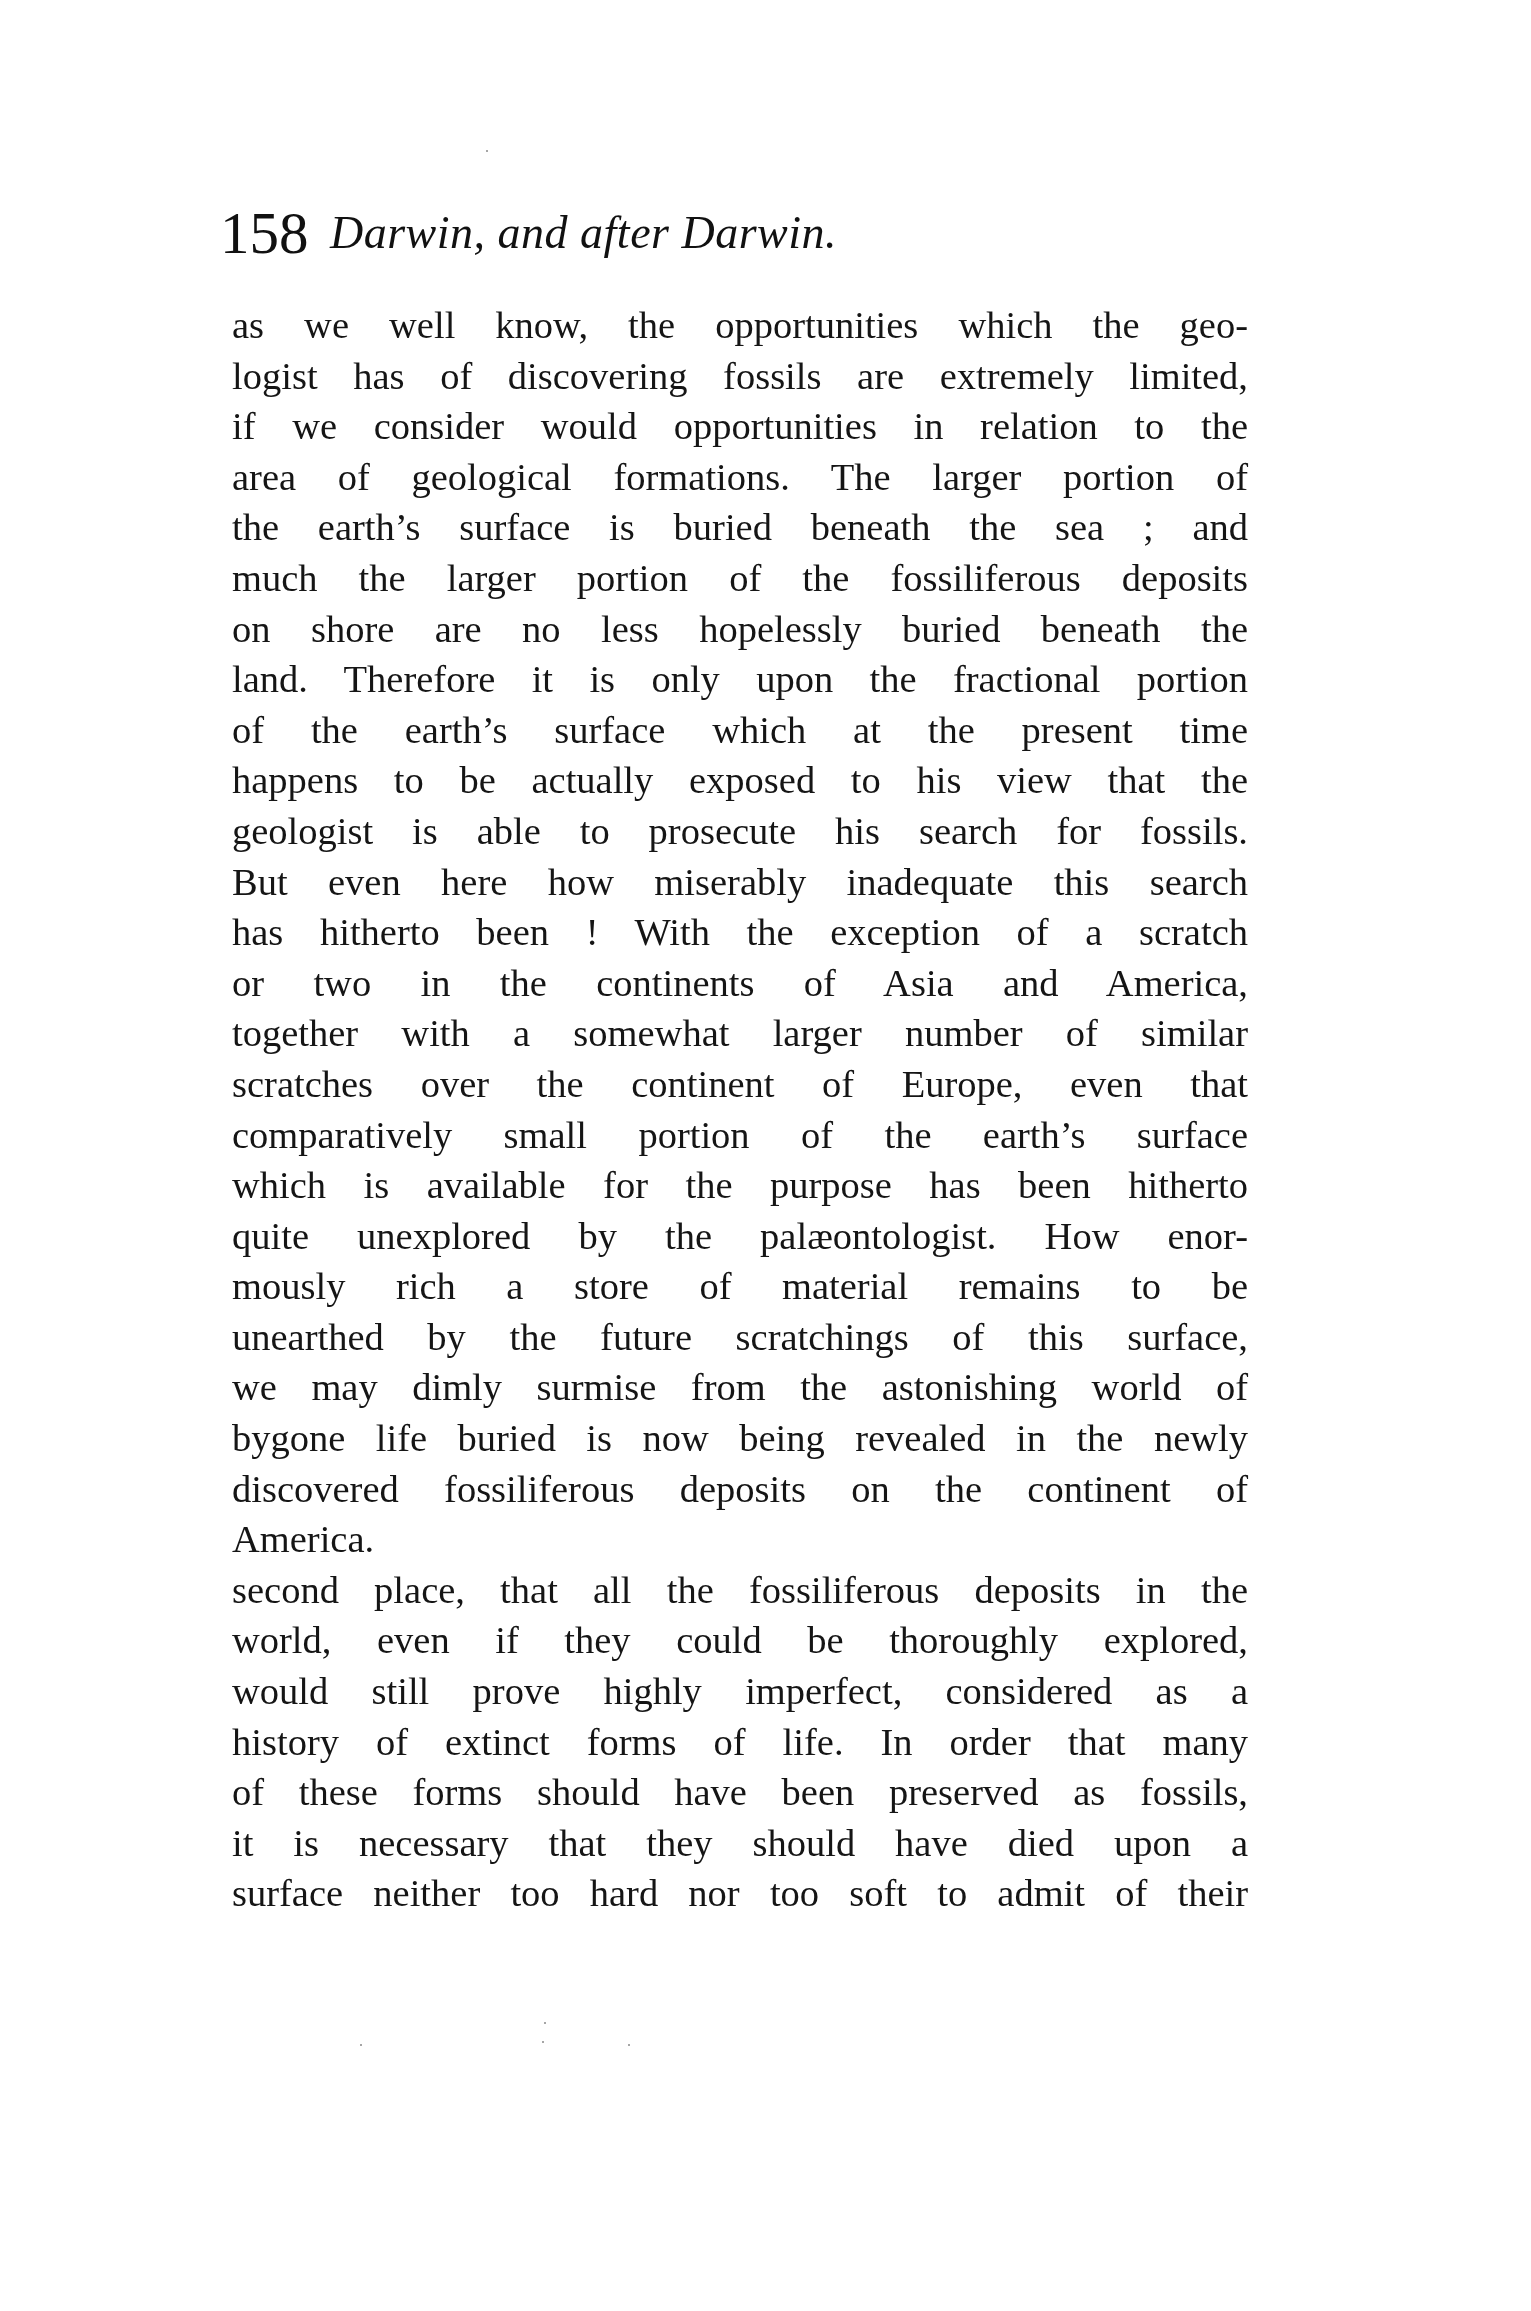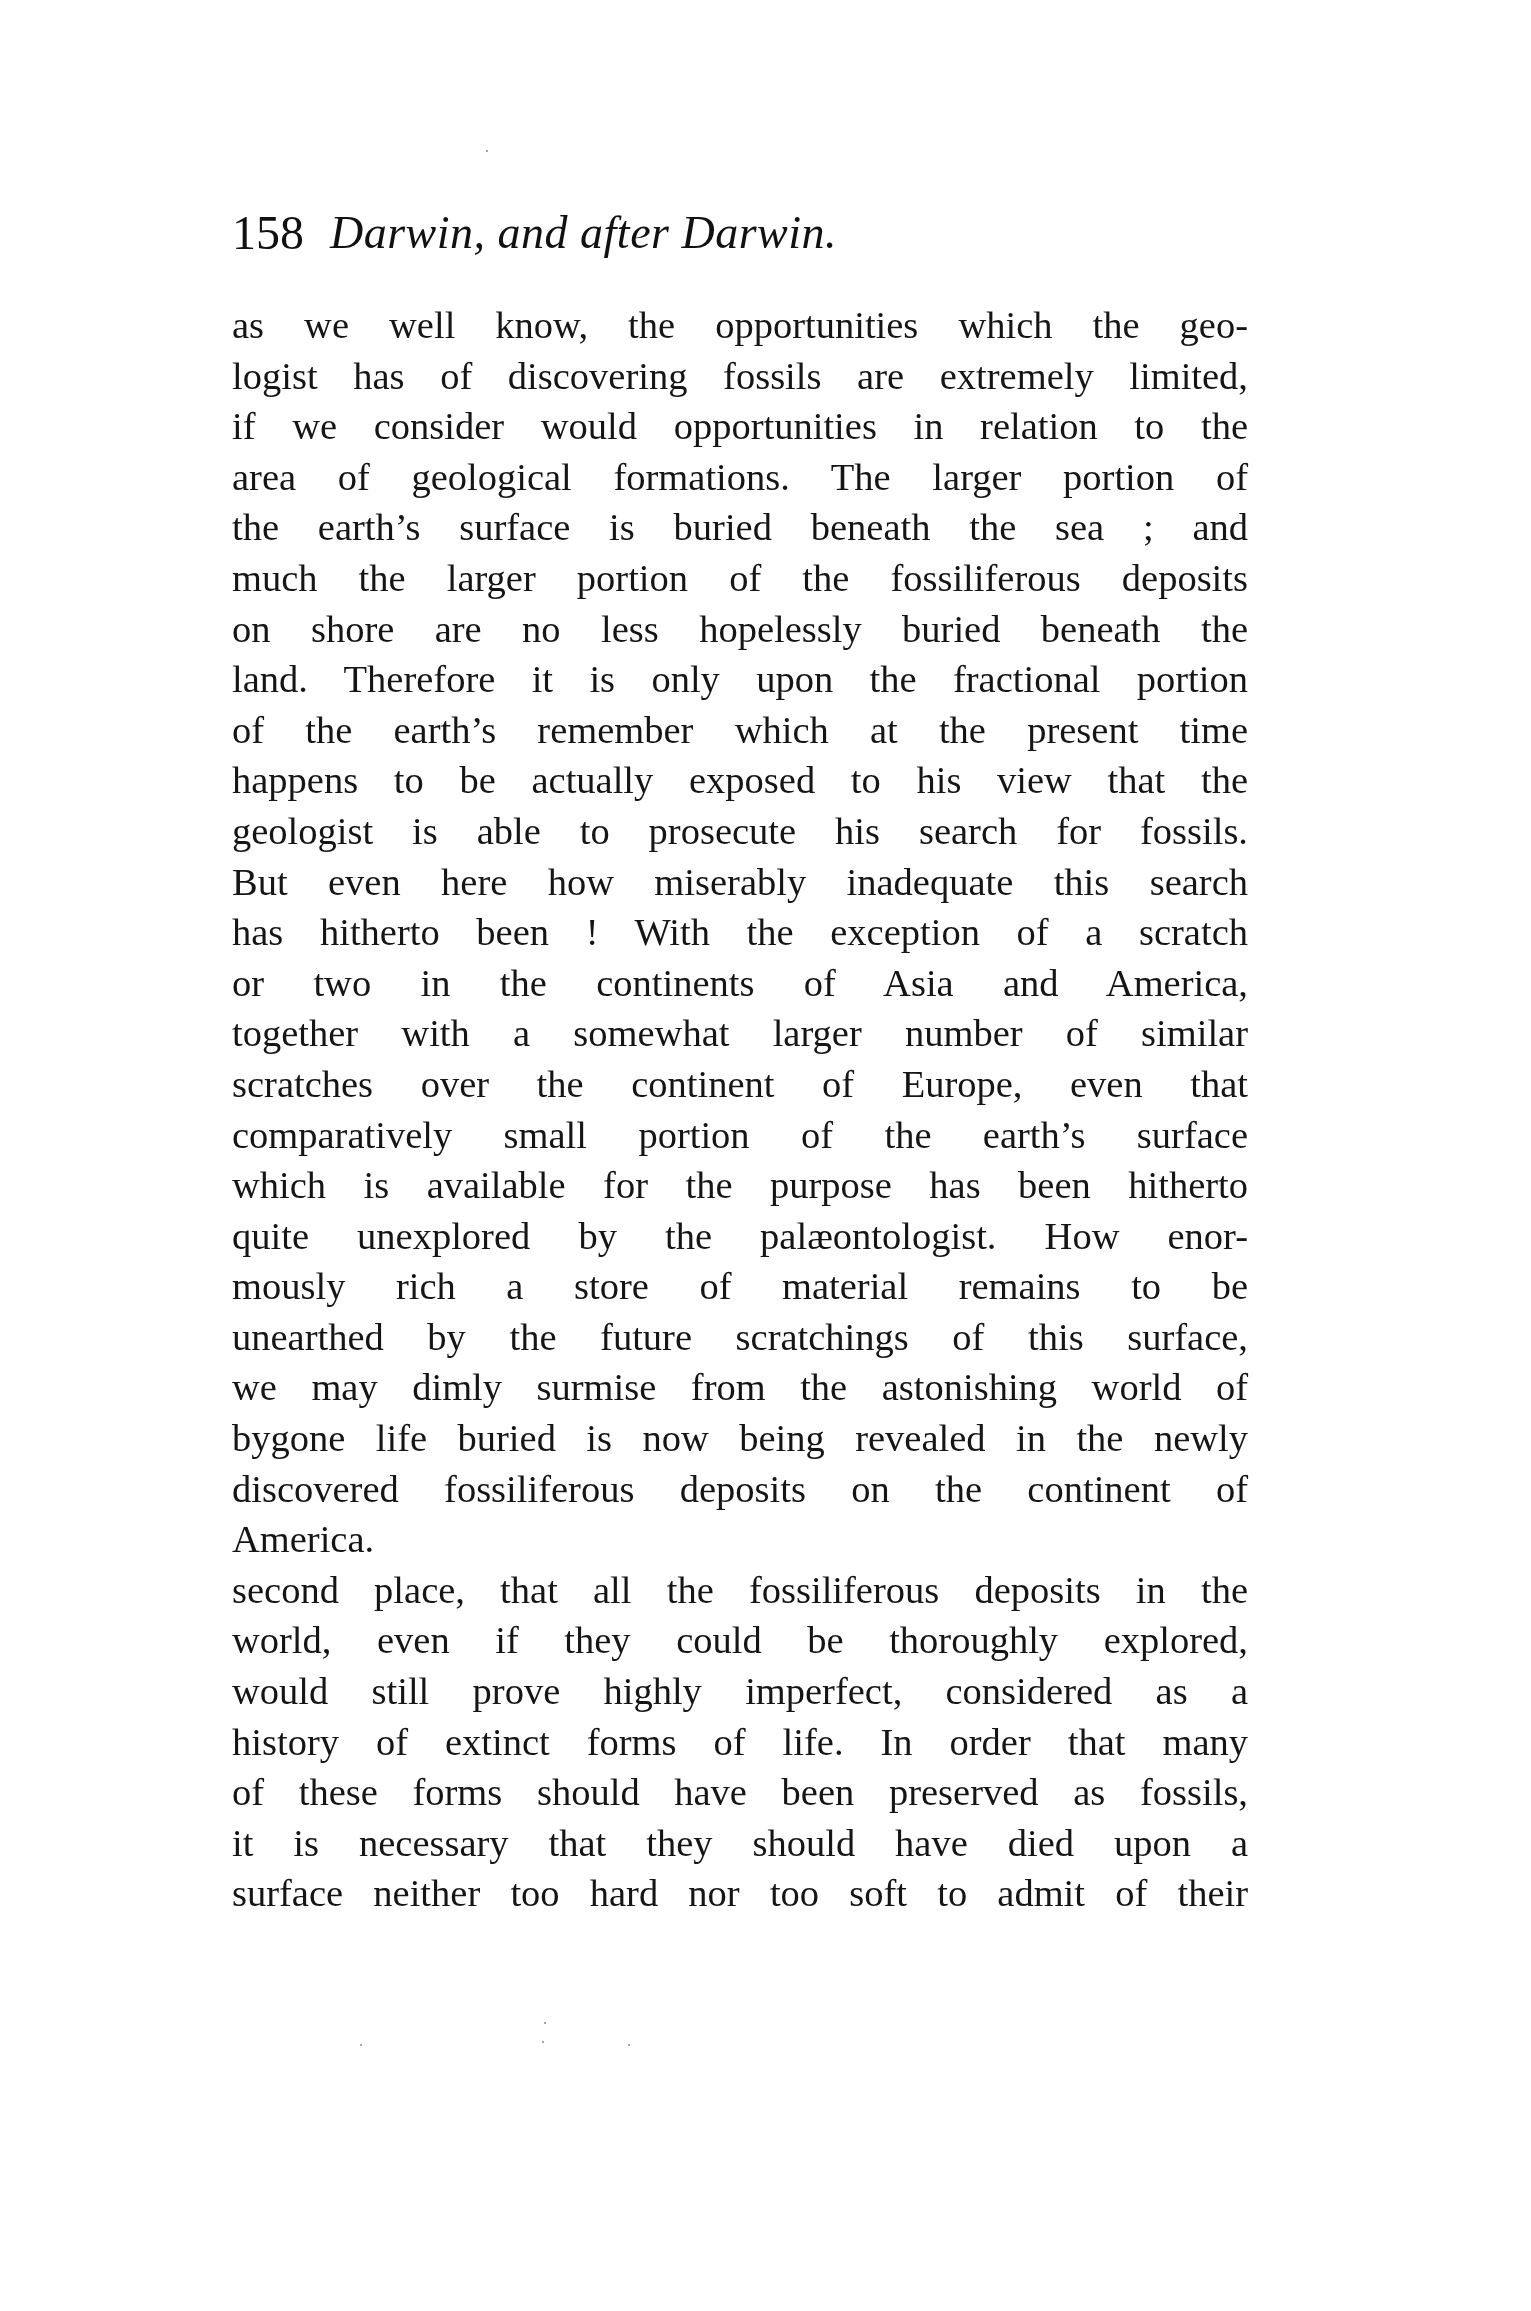--- a/index.html
+++ b/index.html
@@ -1,19 +1,19 @@
 <!DOCTYPE html>
 <html><head>
 <meta charset="utf-8">
 <style>
   html, body { margin: 0; padding: 0; background: #ffffff; }
   body { width: 1531px; height: 2311px; position: relative; overflow: hidden; }
   .page { position: absolute; left: 0; top: 0; width: 1531px; height: 2311px; background: #ffffff; }
   .header { position: absolute; top: 198px; left: 220px; height: 70px; width: 1030px; font-family: "Liberation Serif", serif; color: #111; }
-  .page-num { position: absolute; left: 12px; top: 0; font-size: 48px; line-height: 70px; }
+  .page-num { position: absolute; left: 0; top: 0; font-size: 59px; line-height: 70px; }
   .running-title { position: absolute; left: 110px; top: 0; font-size: 46px; line-height: 70px; font-style: italic; letter-spacing: 0.5px; }
   .body-text { position: absolute; left: 232px; top: 300px; width: 1016px; font-family: Liberation Serif, serif; font-size: 38.5px; color: #151515; }
   .line { height: 50.6px; line-height: 50.6px; white-space: nowrap; text-align: justify; text-align-last: justify; }
   .line.last { text-align-last: left; }
   .line.indent { padding-left: 20px; }
   .dots span { position: absolute; width: 2px; height: 2px; background: #888; border-radius: 1px; }
 </style>
 </head>
 <body>
 
@@ -27,21 +27,21 @@
 
     <div>
       <div class="line">as we well know, the opportunities which the geo-</div>
       <div class="line">logist has of discovering fossils are extremely limited,</div>
       <div class="line">if we consider would opportunities in relation to the</div>
       <div class="line">area of geological formations.  The larger portion of</div>
       <div class="line">the earth’s surface is buried beneath the sea ; and</div>
       <div class="line">much the larger portion of the fossiliferous deposits</div>
       <div class="line">on shore are no less hopelessly buried beneath the</div>
       <div class="line">land.  Therefore it is only upon the fractional portion</div>
-      <div class="line">of the earth’s remember which at the present time</div>
+      <div class="line">of the earth’s surface which at the present time</div>
       <div class="line">happens to be actually exposed to his view that the</div>
       <div class="line">geologist is able to prosecute his search for fossils.</div>
       <div class="line">But even here how miserably inadequate this search</div>
       <div class="line">has hitherto been !  With the exception of a scratch</div>
       <div class="line">or two in the continents of Asia and America,</div>
       <div class="line">together with a somewhat larger number of similar</div>
       <div class="line">scratches over the continent of Europe, even that</div>
       <div class="line">comparatively small portion of the earth’s surface</div>
       <div class="line">which is available for the purpose has been hitherto</div>
       <div class="line">quite unexplored by the palæontologist.  How enor-</div>

